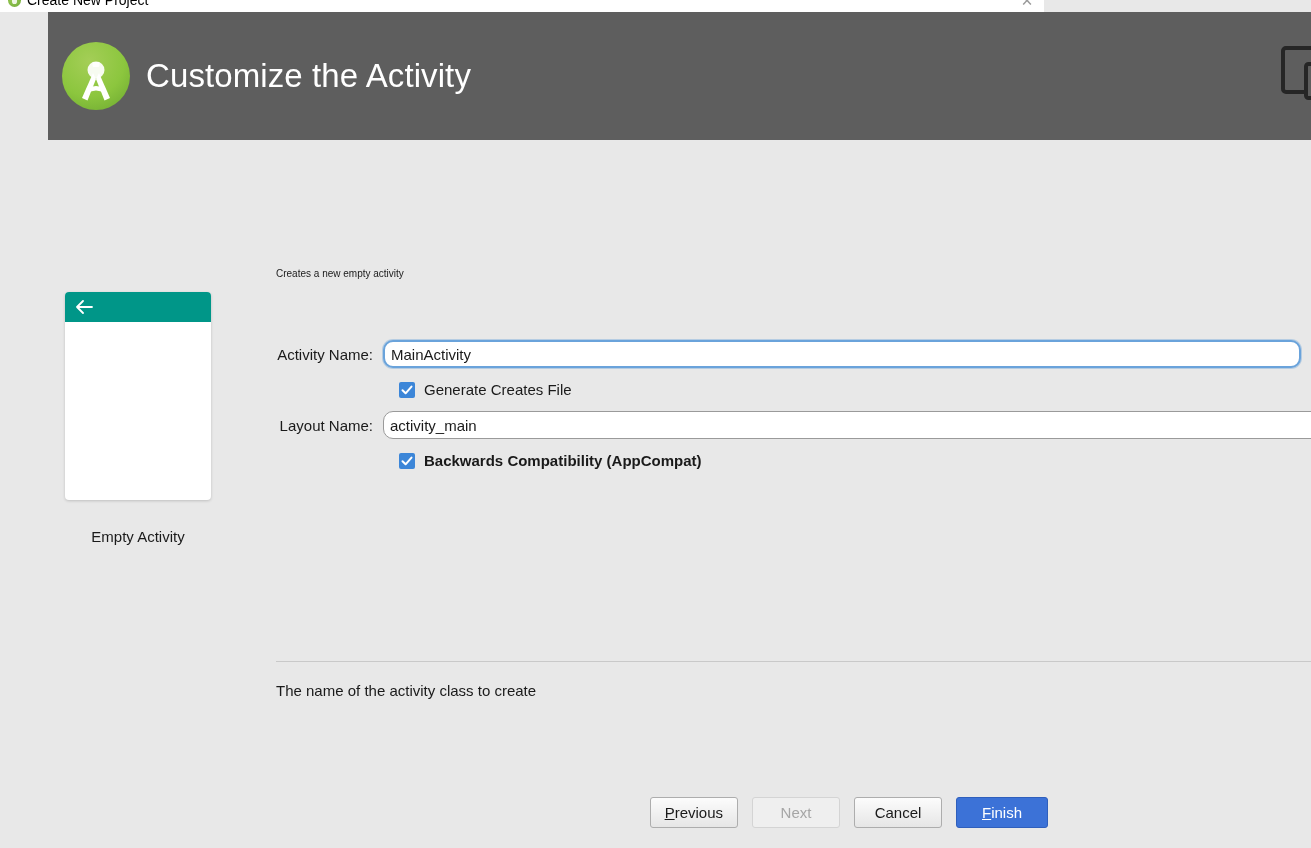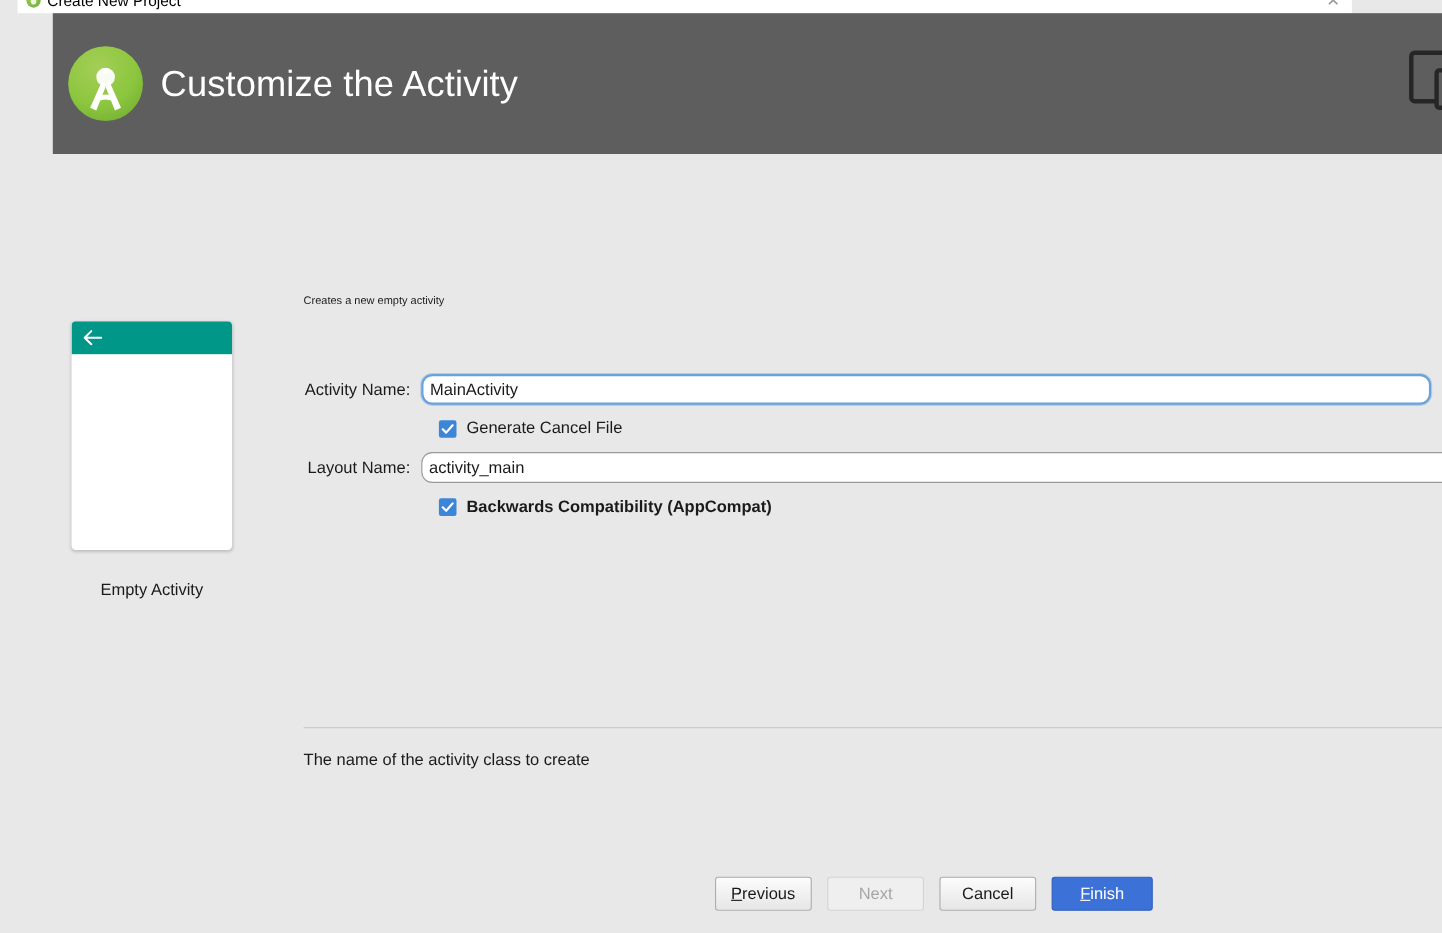--- a/index.html
+++ b/index.html
@@ -12,22 +12,22 @@
     overflow: hidden;
     background: #e8e8e8;
     font-family: "Liberation Sans", sans-serif;
     color: #1a1a1a;
     position: relative;
   }
 
   
   .titlebar {
     position: absolute;
-    left: 16px; top: 0;
-    width: 1213px;
+    left: 0; top: 0;
+    width: 1044px;
     height: 12px;
     background: #ffffff;
     overflow: hidden;
   }
   .titlebar-left {
     position: absolute;
     left: 8px; top: -8px;
     display: flex;
     align-items: center;
     gap: 6px;
@@ -304,21 +304,21 @@
     <div class="field-label">Activity Name:</div>
     <input class="text-input focused" style="width: 918px;" type="text" value="MainActivity">
   </div>
 
   <div class="check-row" style="left:399px; top:241px;">
     <span class="checkbox">
       <svg width="14" height="14" viewBox="0 0 14 14" aria-hidden="true">
         <path d="M2.5 7.2 L5.6 10.3 L11.5 3.6" fill="none" stroke="#ffffff" stroke-width="2" stroke-linecap="round" stroke-linejoin="round"></path>
       </svg>
     </span>
-    <span class="check-label">Generate Cancel File</span>
+    <span class="check-label">Generate Creates File</span>
   </div>
 
   <div class="field-row" style="left:276px; top:271px; width:1060px;">
     <div class="field-label">Layout Name:</div>
     <input class="text-input plain" style="width: 945px;" type="text" value="activity_main">
   </div>
 
   <div class="check-row" style="left:399px; top:312px;font-weight:bold;">
     <span class="checkbox">
       <svg width="14" height="14" viewBox="0 0 14 14" aria-hidden="true">

